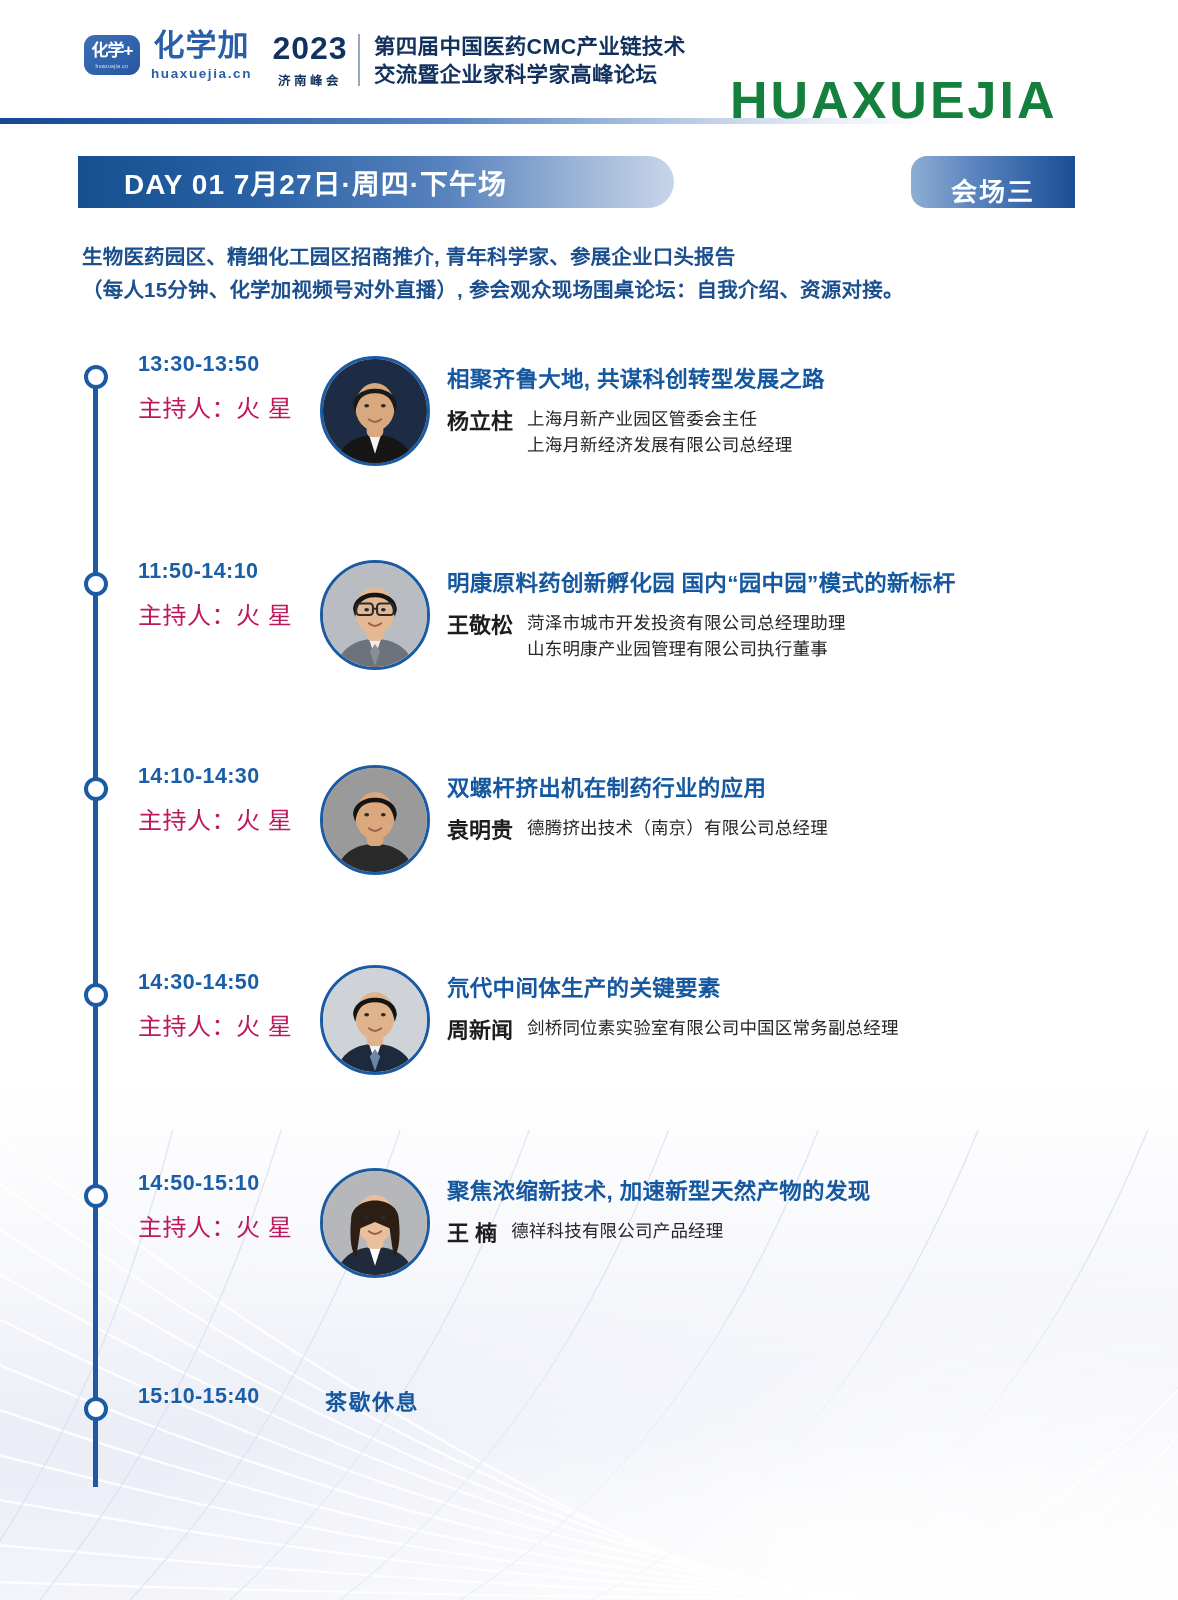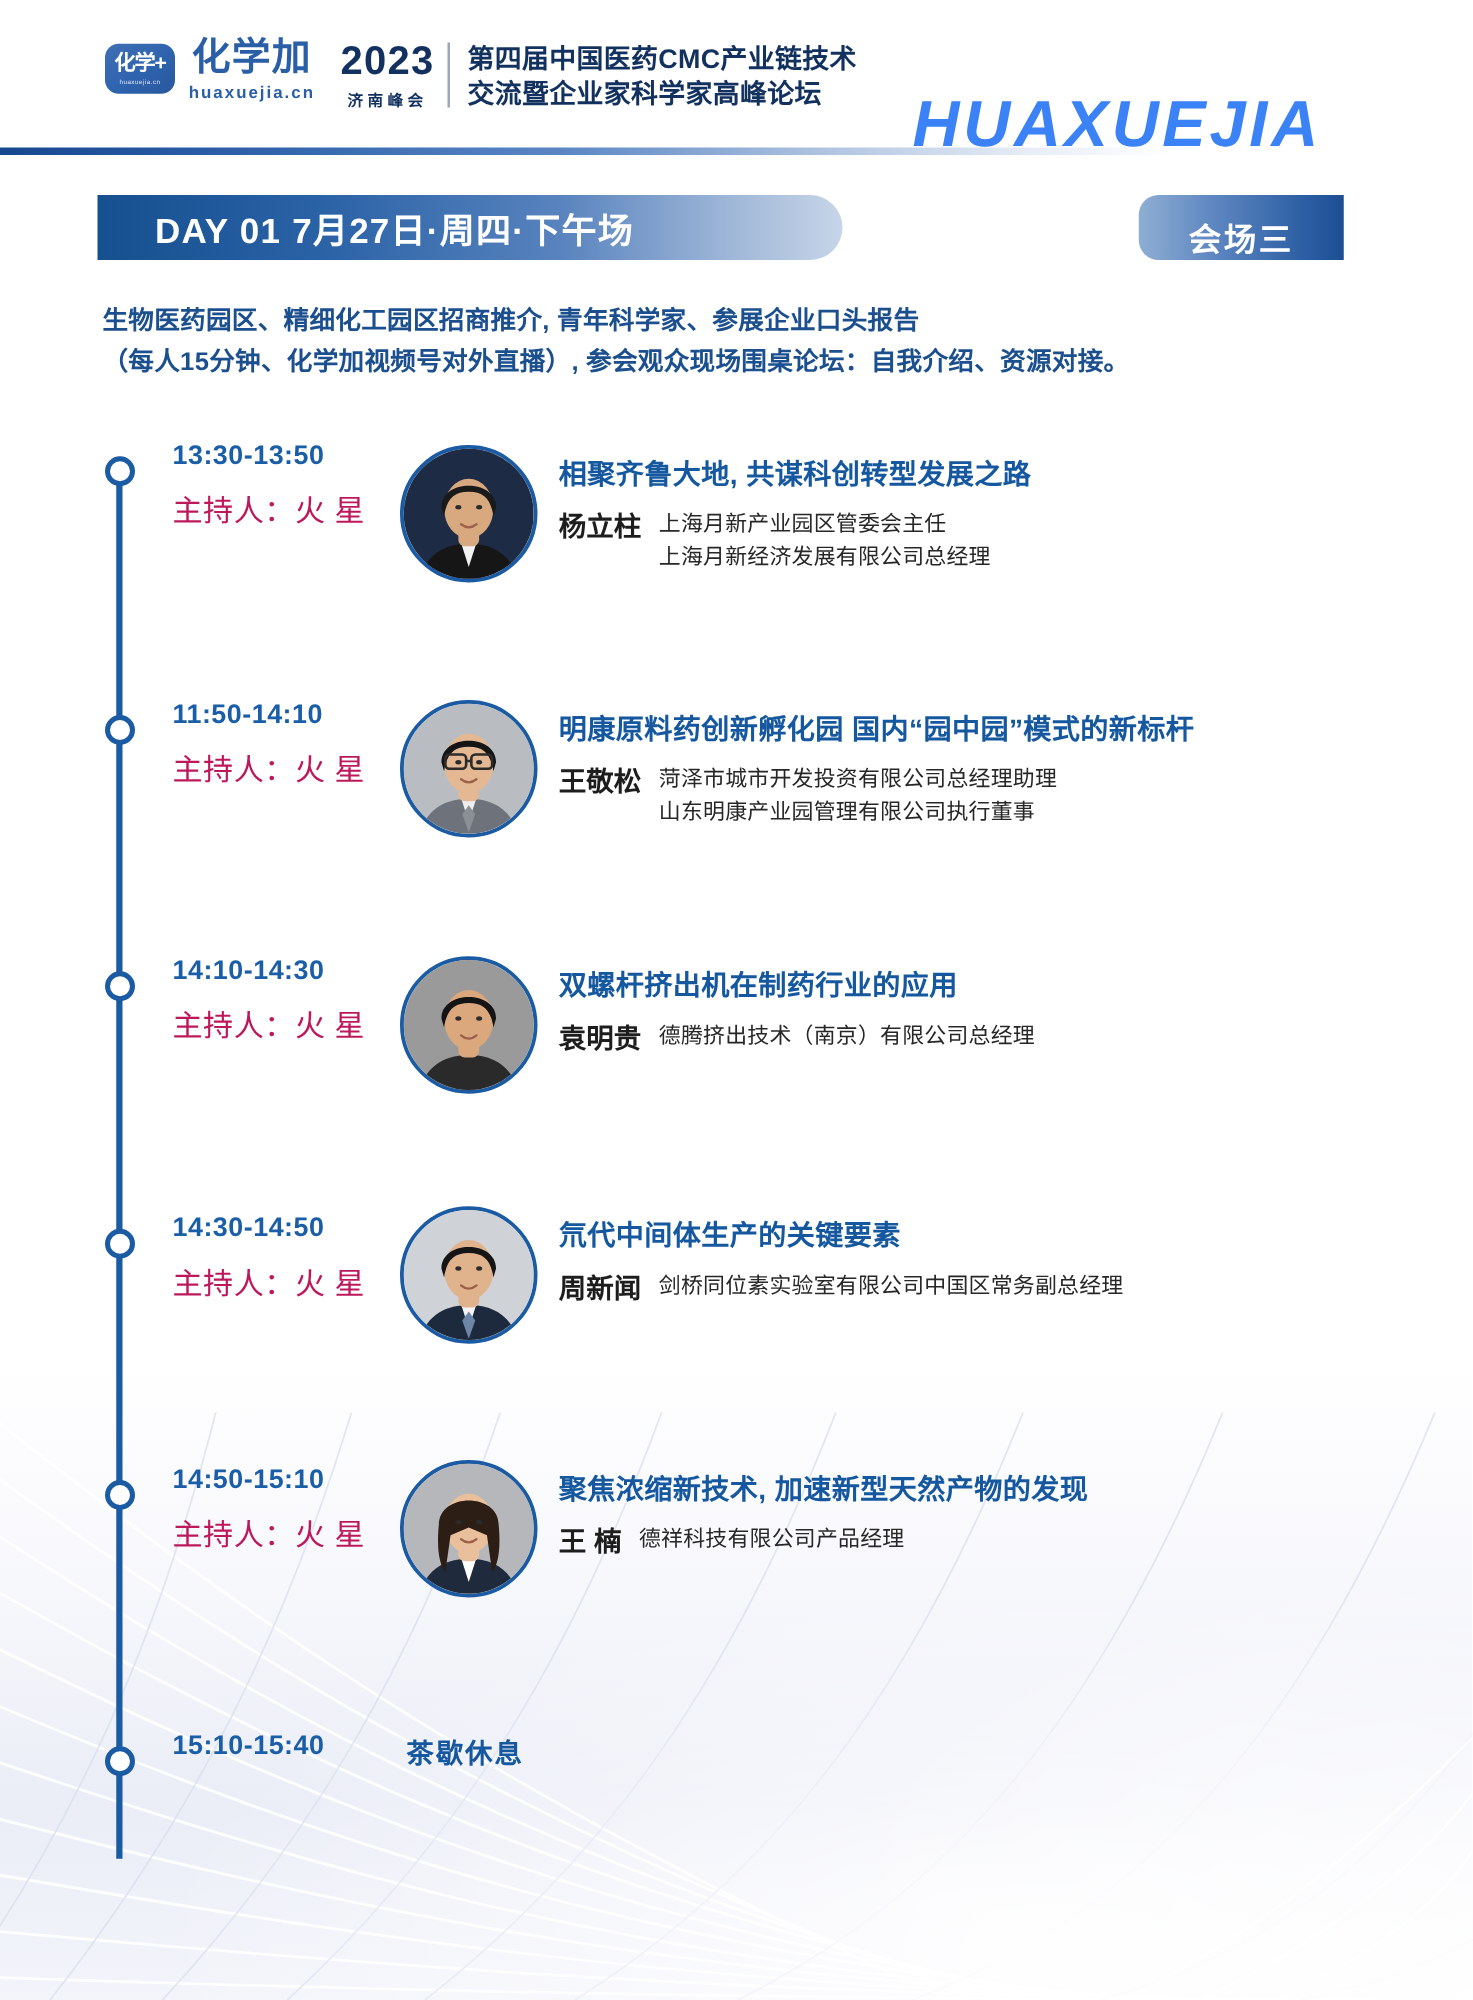--- a/index.html
+++ b/index.html
@@ -49,24 +49,23 @@
     width:1178px; height:118px;
     background:#ffffff;
     z-index:4;
   }
   .watermark {
     position:absolute;
     left:730px; top:70px;
     font-size:52px;
     font-weight:bold;
     letter-spacing:3px;
-    color:#3b82f6;
+    color:#15803d;
     user-select:none;
     z-index:2;
-    font-style:italic;
   }
   .logo-wrap {
     position:absolute; left:84px; top:30px;
     display:flex; align-items:center; gap:11px;
     z-index:5;
   }
   .logo-mark {
     width:56px; height:40px;
     border-radius:11px;
     background:linear-gradient(145deg,#3f6fb5 0%,#2e63ae 55%,#28579c 100%);

